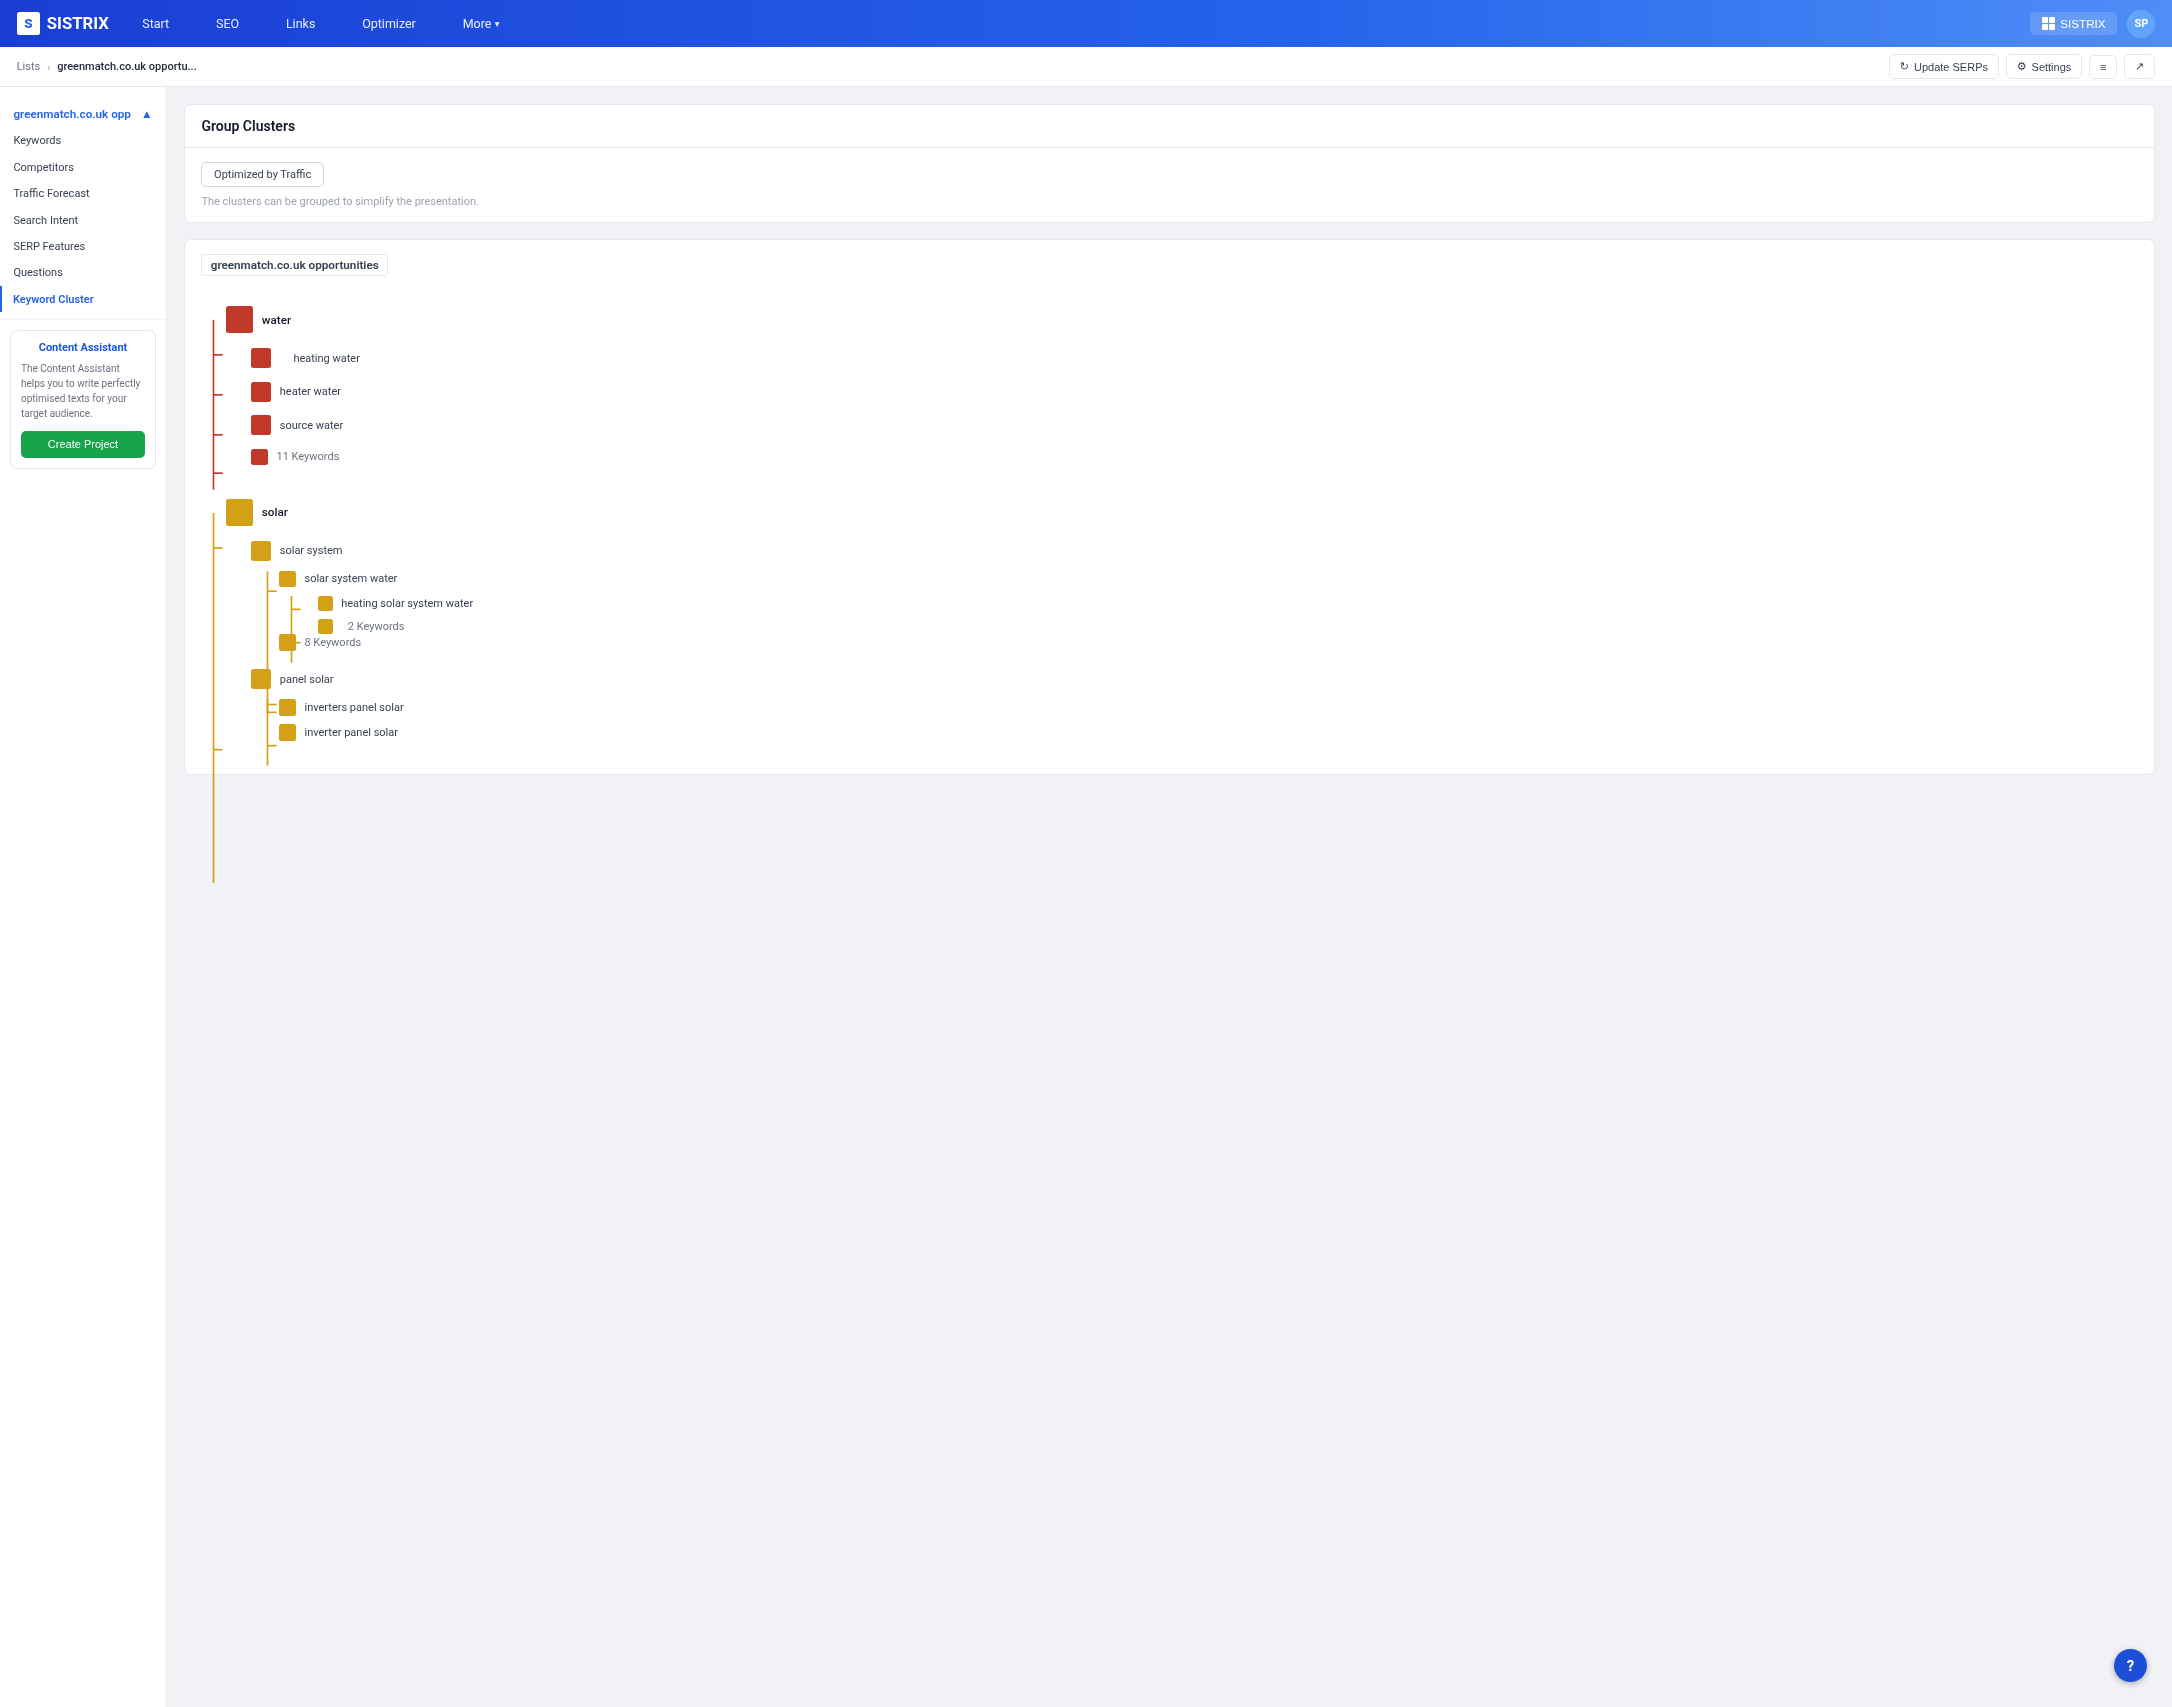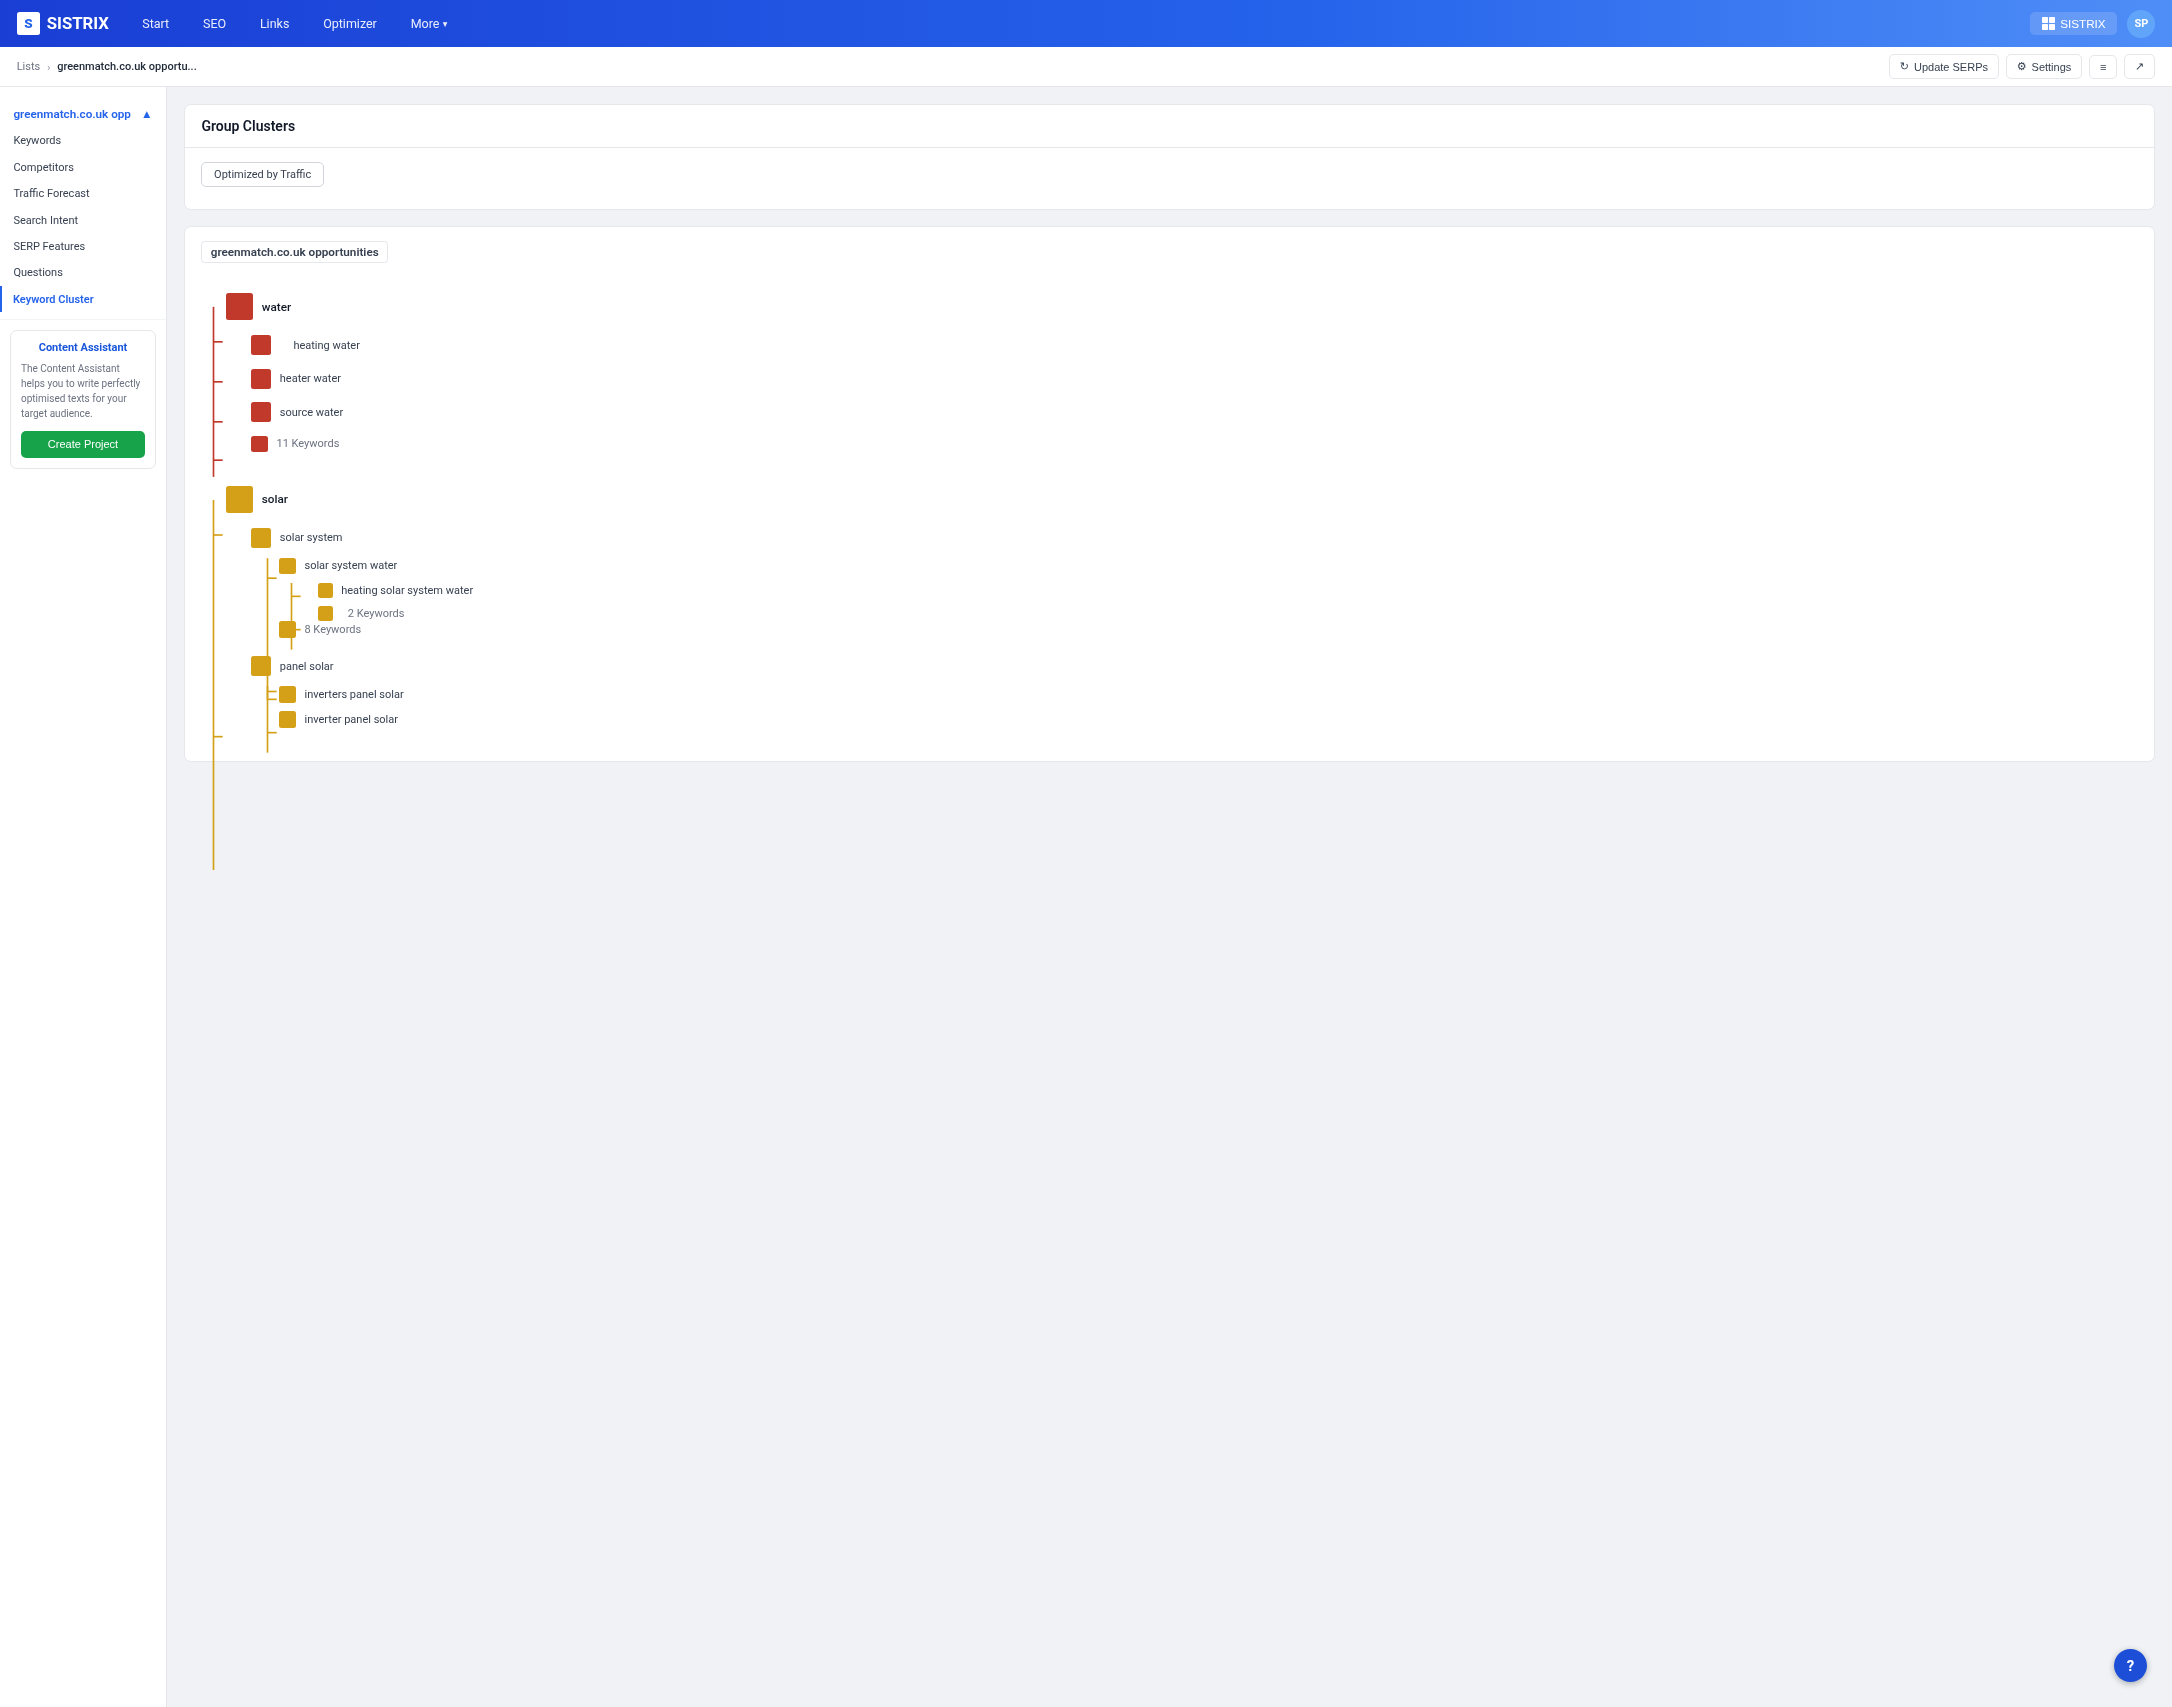--- a/index.html
+++ b/index.html
@@ -19,21 +19,21 @@
       color: white; font-weight: 700; font-size: 16.7px;
       margin-right: 20px;
     }
     .brand-logo-box {
       width: 23.4px; height: 23.4px;
       background: white;
       border-radius: 2.5px;
       display: flex; align-items: center; justify-content: center;
     }
     .brand-logo-box span { color: #2563eb; font-weight: 900; font-size: 13.4px; }
-    .topnav-nav { display: flex; align-items: center; gap: 7px; flex: 1; }
+    .topnav-nav { display: flex; align-items: center; gap: 20px; flex: 1; }
     .nav-item {
       color: rgba(255,255,255,0.9);
       padding: 6.7px 13.4px;
       border-radius: 5px;
       cursor: pointer;
       font-size: 12.5px;
       display: flex; align-items: center; gap: 3.3px;
     }
     .topnav-right { display: flex; align-items: center; gap: 10px; }
     .sistrix-right-btn {
@@ -297,20 +297,21 @@
   </aside>
 
   <main class="main-content">
 
     <div class="card">
       <div class="card-header">Group Clusters</div>
       <div class="card-body">
         <div class="optimized-badge">
           <span>Optimized by Traffic</span>
         </div>
+        <div class="card-desc">The clusters can be grouped to simplify the presentation.</div>
       </div>
     </div>
 
     <div class="cluster-section">
       <div style="margin-bottom: 16.7px;">
         <span class="cluster-title">greenmatch.co.uk opportunities</span>
       </div>
 
       <div class="tree-visual">
 

